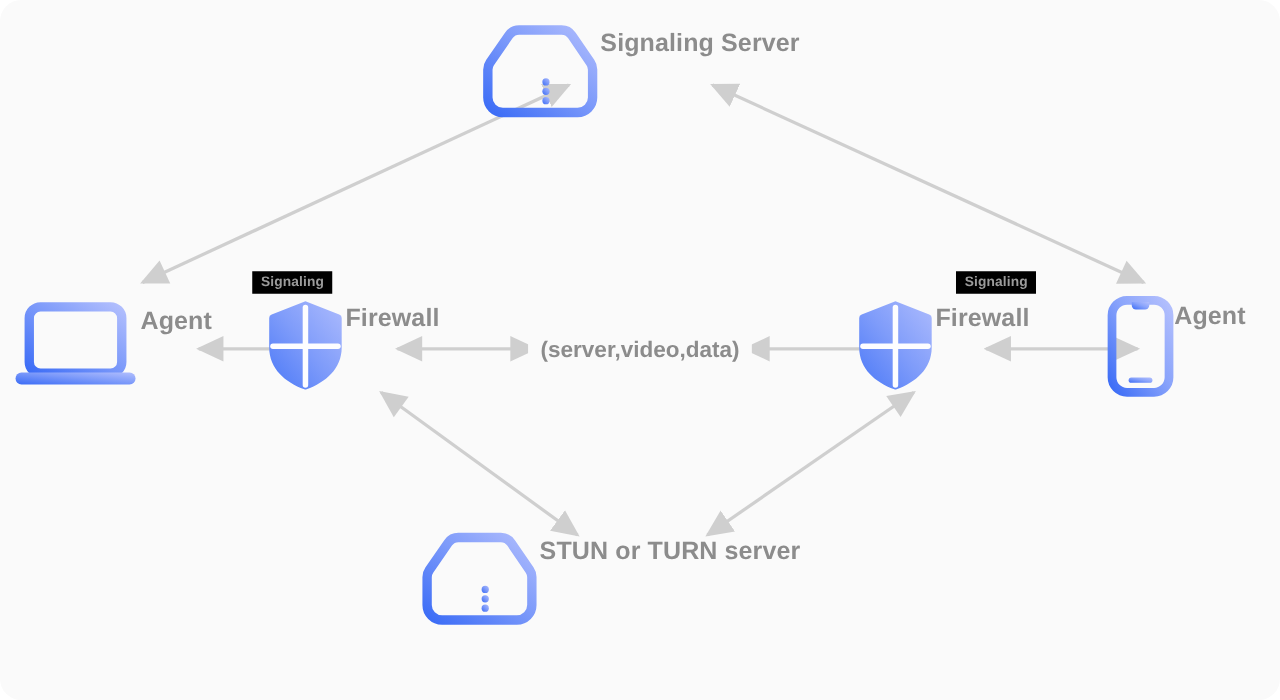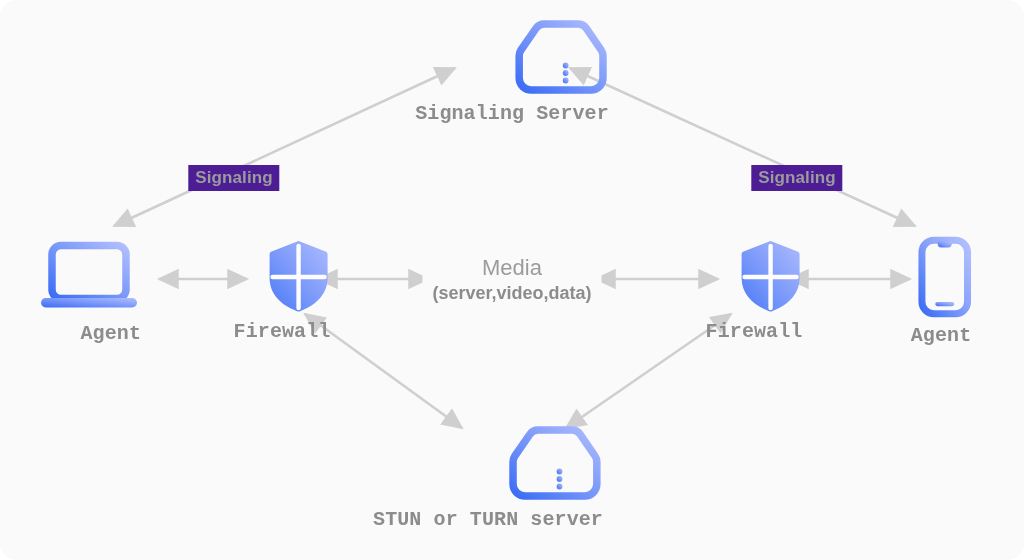--- a/index.html
+++ b/index.html
@@ -27,49 +27,49 @@
     left: 0;
     top: 0;
     width: 1024px;
     height: 560px;
   }
 
   
   .node {
     position: absolute;
     display: flex;
-    flex-direction: column;
-    align-items: flex-end;
+    flex-direction: row;
+    align-items: flex-start;
     transform: translate(-50%, 0);
-    font-family: Liberation Mono, monospace;
   }
   .node-icon {
     display: block;
     line-height: 0;
   }
   .node-label {
     margin-top: 6px;
     font-size: 20px;
     font-weight: bold;
     color: #8c8c8c;
     white-space: nowrap;
     letter-spacing: 0.1px;
   }
 
   
   .edge-label {
     position: absolute;
     transform: translate(-50%, -50%);
-    font-size: 17px;
+    font-size: 11px;
     font-weight: bold;
     color: #9b9b9b;
     white-space: nowrap;
-    background: #4c1d95;
+    background: #000000;
     padding: 3px 7px;
     letter-spacing: 0.1px;
+    margin-top: 48px;
   }
   .media-label {
     position: absolute;
     transform: translate(-50%, -50%);
     text-align: center;
     background: #fafafa;
     padding: 2px 10px;
     white-space: nowrap;
   }
   .media-title {
@@ -117,21 +117,20 @@
 
       <line x1="731" y1="314" x2="566" y2="428"></line>
     </g>
   </svg>
 
   <div class="edge-label" style="left:234px; top:178px;">Signaling</div>
 
   <div class="edge-label" style="left:797px; top:178px;">Signaling</div>
 
   <div class="media-label" style="left:512px; top:280px;">
-    <div class="media-title">Media</div>
     <div class="media-sub">(server,video,data)</div>
   </div>
 
   <div class="node" style="left:512px; top:18px;">
     <span class="node-icon">
       <svg width="96" height="78" viewBox="0 0 96 78" xmlns="http://www.w3.org/2000/svg">
         <defs>
           <linearGradient id="gsrv1" x1="0" y1="1" x2="1" y2="0">
             <stop offset="0" stop-color="#3b6cf6"></stop>
             <stop offset="0.55" stop-color="#7e9bfa"></stop>

